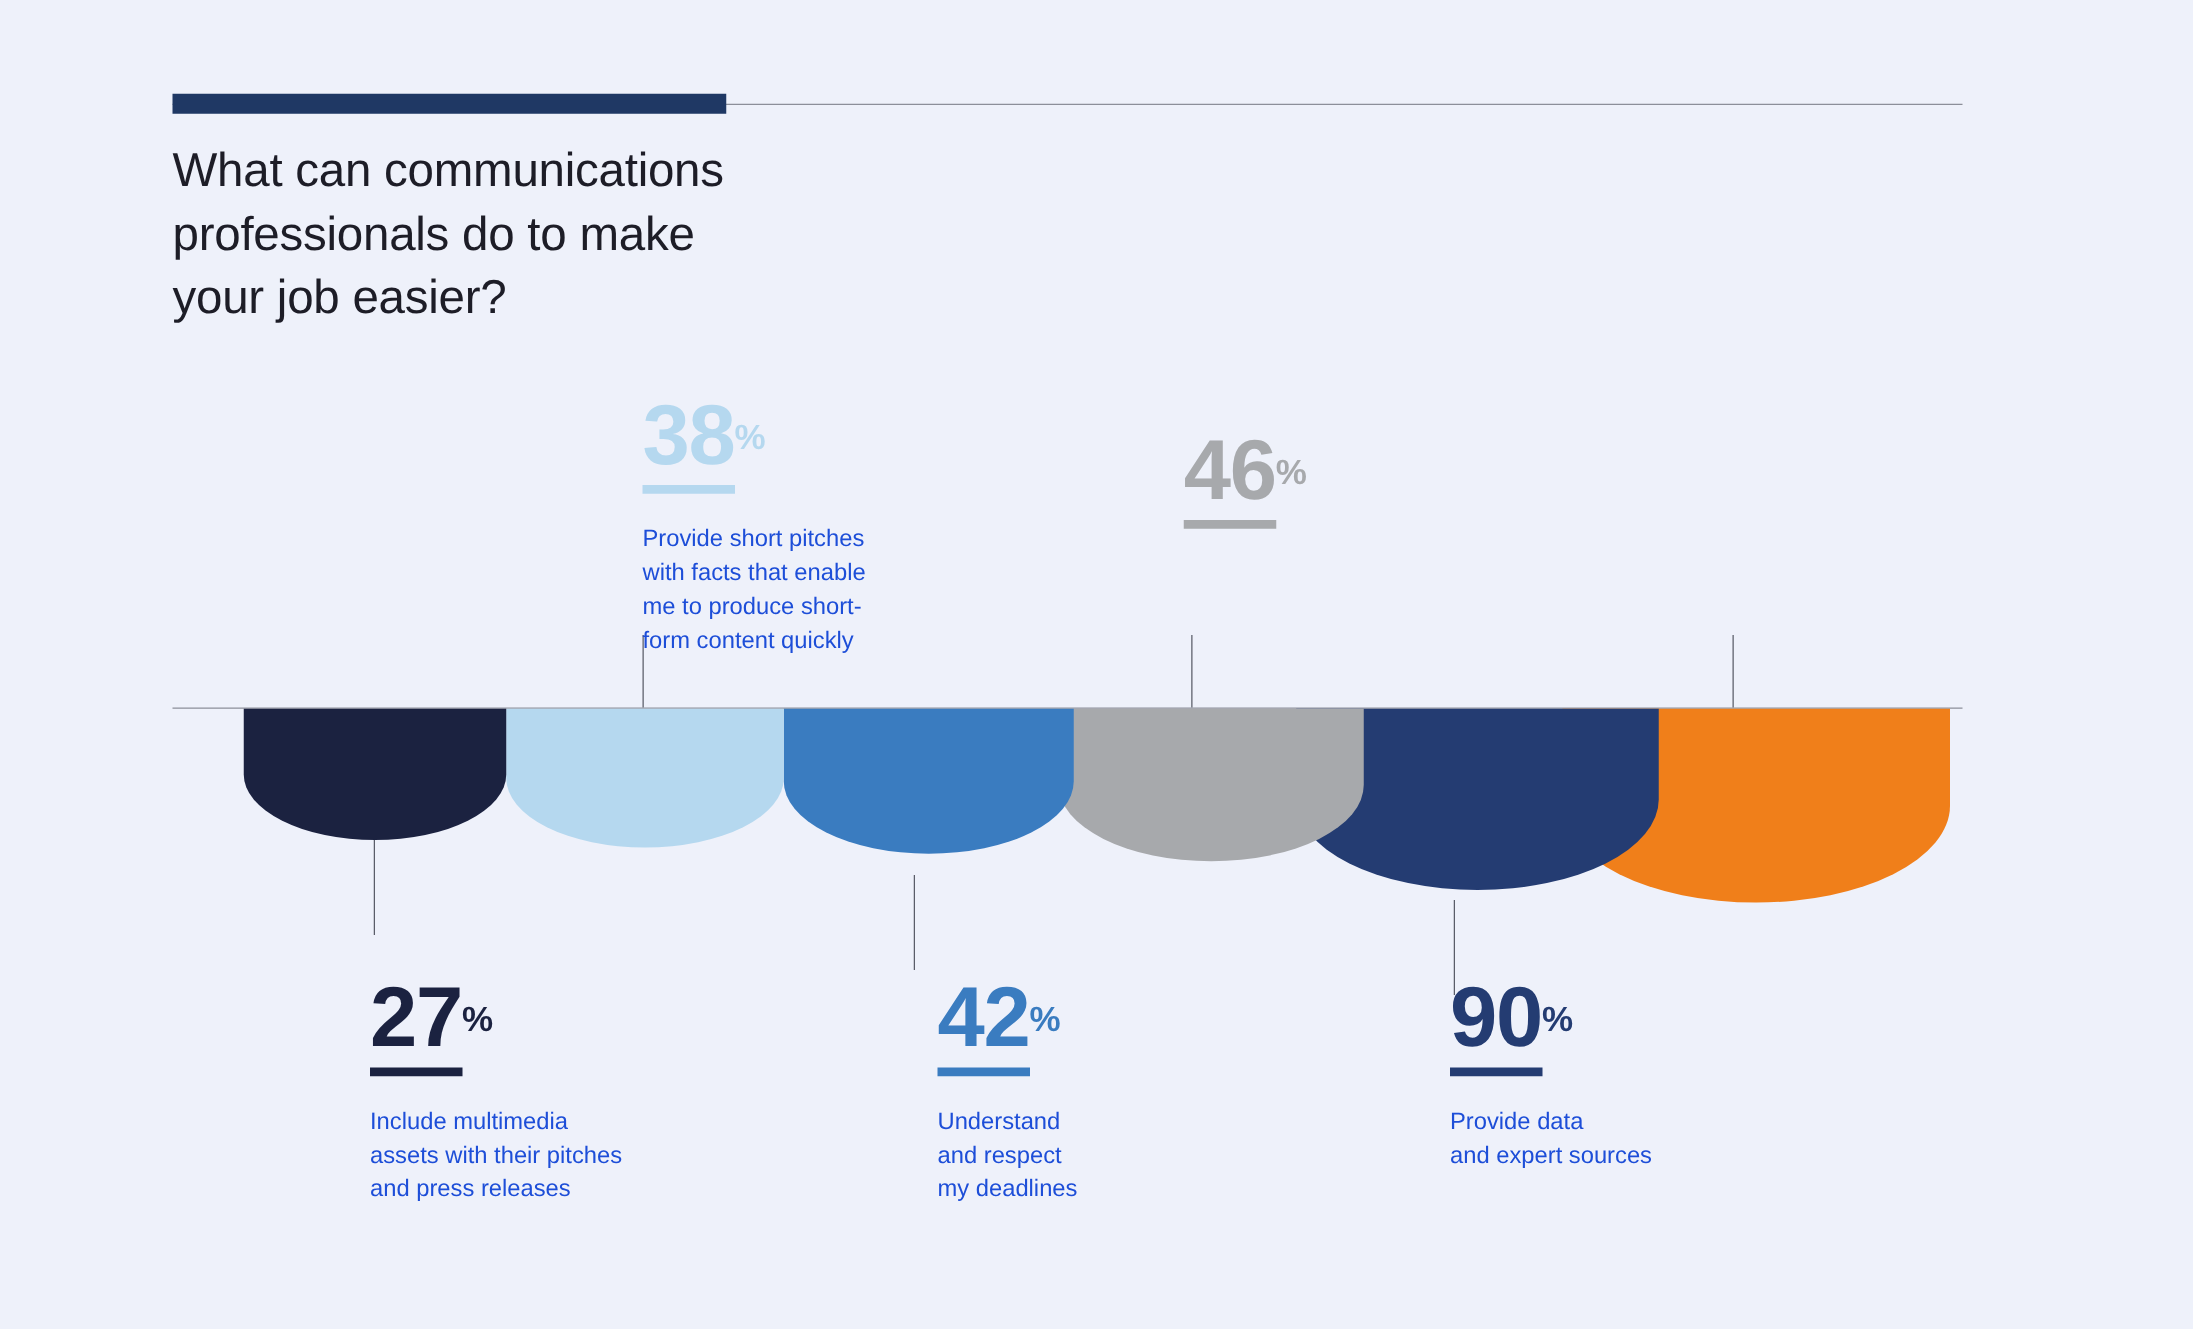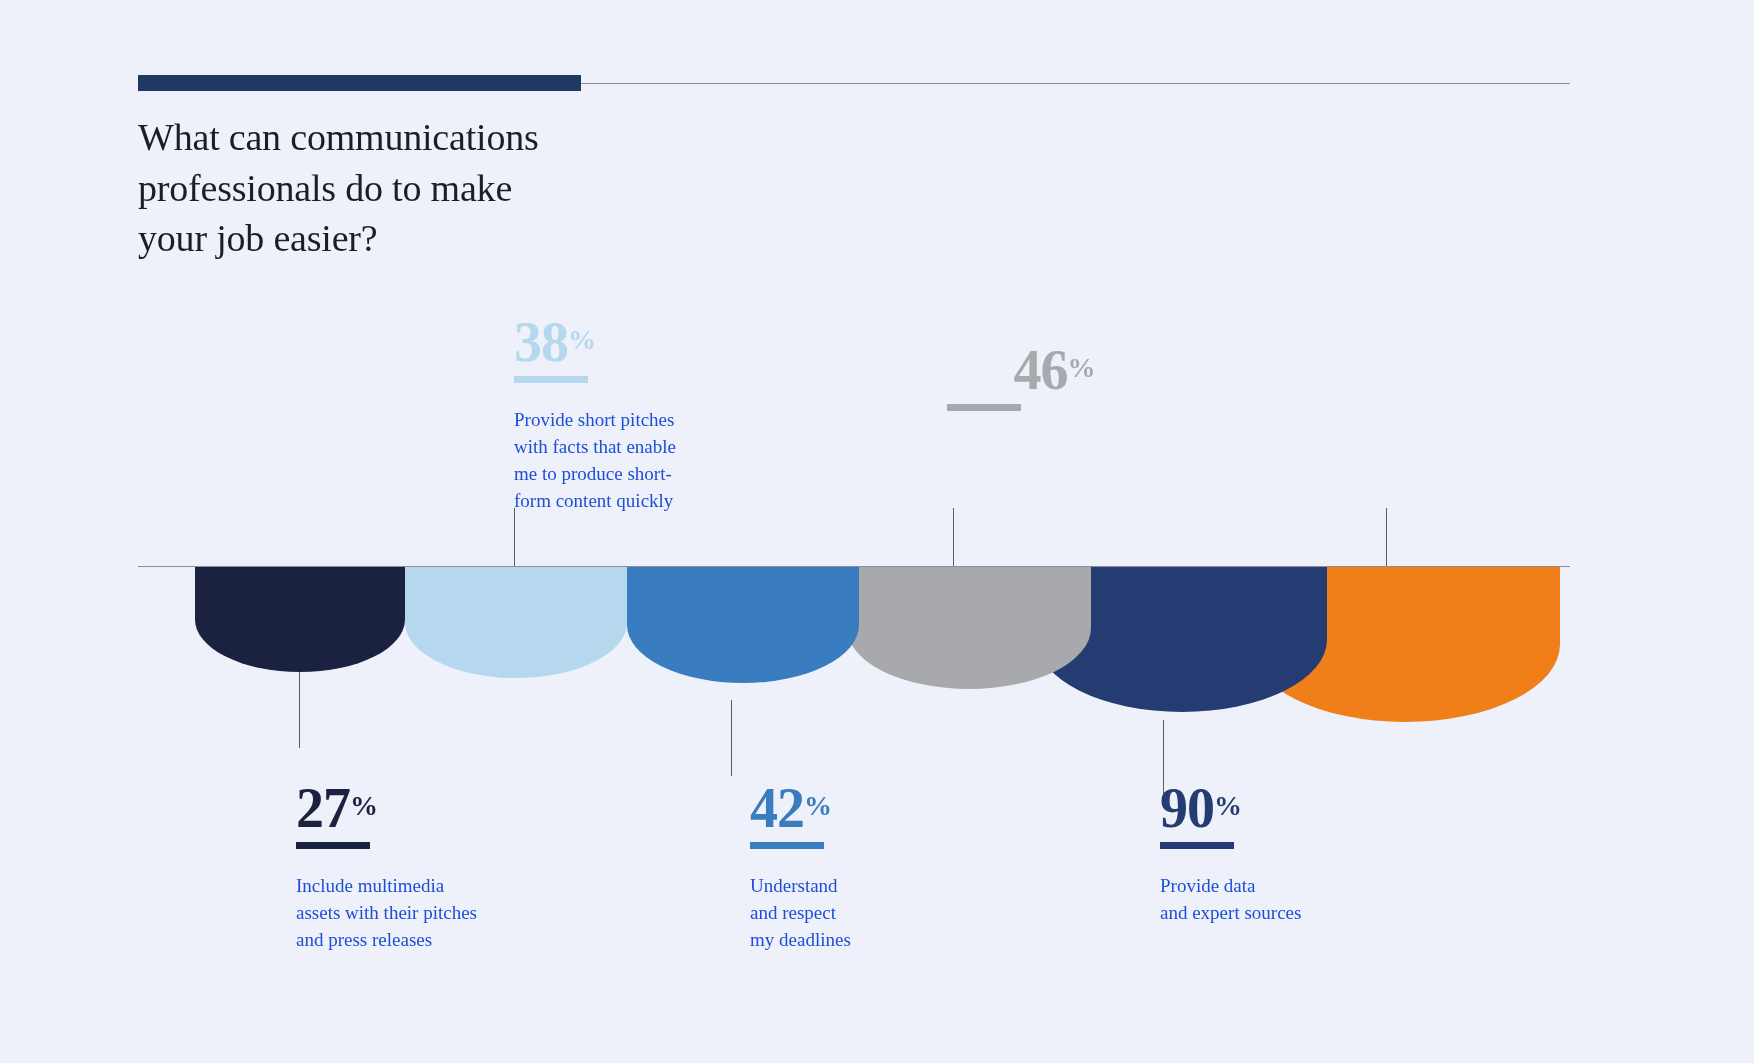--- a/index.html
+++ b/index.html
@@ -12,21 +12,20 @@
     font-family: "Liberation Sans", "DejaVu Sans", sans-serif;
     -webkit-font-smoothing: antialiased;
   }
 
   #stage {
     position: relative;
     width: 1570px;
     height: 1063px;
     background: #eef1fa;
     overflow: hidden;
-    font-family: Liberation Serif, serif;
   }
 
   
   .top-rule {
     position: absolute;
     left: 138px;
     top: 83px;
     width: 1480px;
     height: 1px;
     background: #8c8f99;
@@ -89,21 +88,21 @@
   
   .stat {
     position: absolute;
   }
   .stat .num-row {
     display: inline-block;
     white-space: nowrap;
     line-height: 1;
   }
   .stat .num {
-    font-size: 56px;
+    font-size: 68px;
     font-weight: 700;
     letter-spacing: -1px;
     line-height: 1;
   }
   .stat .pct {
     font-size: 28px;
     font-weight: 700;
     vertical-align: super;
     line-height: 1;
     position: relative;
@@ -165,21 +164,21 @@
     <div class="num-row">
       <span class="num" style="color:#b5d8ef;">38</span><span class="pct" style="color:#b5d8ef;">%</span>
     </div>
     <div class="under" style="background:#b5d8ef;"></div>
     <div class="caption">Provide short pitches
 with facts that enable
 me to produce short-
 form content quickly</div>
   </div>
 
-  <div class="stat" style="left:947px;top:342px;width:215px;text-align:center;">
+  <div class="stat" style="left:947px;top:342px;width:215px;">
     <div class="num-row">
       <span class="num" style="color:#a7a9ac;">46</span><span class="pct" style="color:#a7a9ac;">%</span>
     </div>
     <div class="under" style="background:#a7a9ac;"></div>
   </div>
 
 
   <div class="stat" style="left:296px;top:780px;width:240px;">
     <div class="num-row">
       <span class="num" style="color:#1b2240;">27</span><span class="pct" style="color:#1b2240;">%</span>

